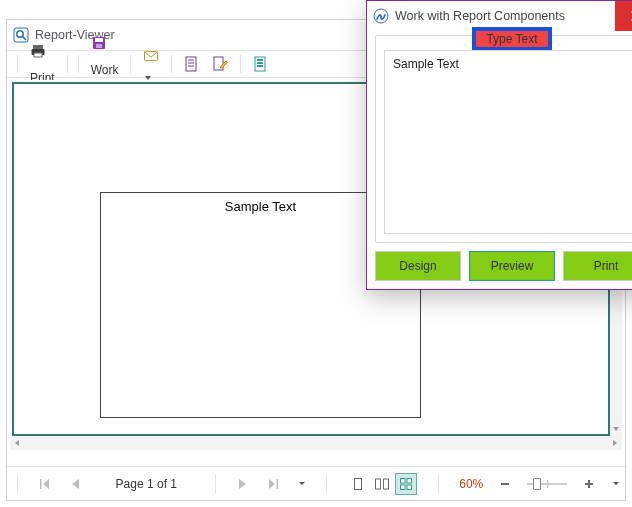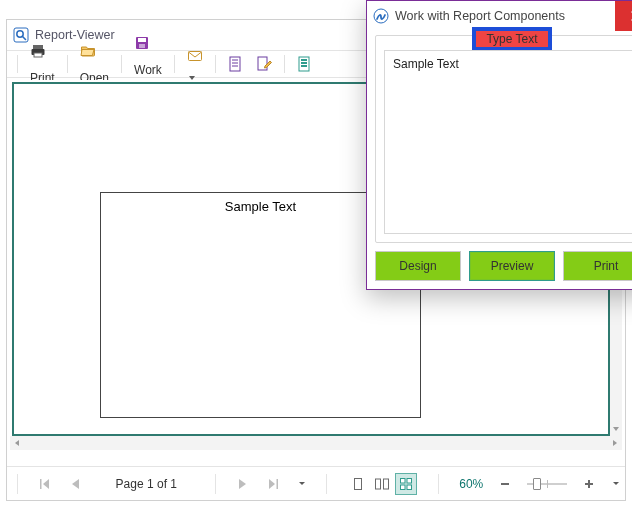--- a/index.html
+++ b/index.html
@@ -31,21 +31,21 @@
 
   
   .rv-status { position: absolute; left: 0; right: 0; bottom: 0; height: 34px; border-top: 1px solid #e4e4e4; background: #fff; display: flex; align-items: center; padding: 0 6px; gap: 17px; }
   .nav-btn { width: 22px; height: 22px; display:flex; align-items:center; justify-content:center; color:#7f7f7f; border:1px solid transparent; }
   .nav-btn.disabled { color:#bdbdbd; }
   .page-ind { min-width: 96px; text-align:center; color:#333; }
   .status-sep { width:1px; height:20px; background:#e4e4e4; margin:0 4px; }
   .vm-group { display:flex; gap:2px; }
   .vm-btn { width:22px; height:22px; display:flex; align-items:center; justify-content:center; border:1px solid transparent; }
   .vm-btn.active { background:#cfe9e5; border:1px solid #5fb1a6; }
-  .zoom-pct { width:44px; text-align:center; color:#0f766e; }
+  .zoom-pct { width:44px; text-align:center; color:#c2410c; }
   .slider { position:relative; width:130px; height:18px; display:flex; align-items:center; }
   .slider .track { flex:1; height:2px; background:#cfcfcf; position:relative; }
   .slider .tick { position:absolute; top:-3px; width:1px; height:8px; background:#bdbdbd; left:50%; }
   .slider .thumb { position:absolute; top:-5px; left:15%; width:8px; height:12px; background:#fff; border:1px solid #8a8a8a; border-radius:1px; }
   .zoom-btn { width:18px; height:18px; display:flex; align-items:center; justify-content:center; color:#6a6a6a; }
 
   
   .dlg { position:absolute; left:366px; top:0; width:292px; height:290px; background:#fff; border:1px solid #7a2d97; box-shadow:0 8px 24px rgba(0,0,0,.25); }
   .dlg-titlebar { height:30px; display:flex; align-items:center; justify-content:space-between; padding-left:6px; }
   .dlg-title-left { display:flex; align-items:center; gap:6px; }
@@ -83,29 +83,20 @@
       <span>
         <svg width="16" height="16" viewBox="0 0 16 16">
             <rect x="3" y="2" width="10" height="4" fill="#666"></rect>
             <rect x="1.5" y="6" width="13" height="6" rx="1" fill="#3a3a3a"></rect>
             <rect x="4" y="10" width="8" height="4" fill="#fff" stroke="#666"></rect>
           </svg>
       </span>
       <span class="lbl">Print</span>
     </div>
     <span class="tb-sep"></span>
-    <div class="tb-btn">
-      <span>
-        <svg width="16" height="16" viewBox="0 0 16 16">
-            <path d="M1.5 4h5l1 1.5h7V12a1 1 0 0 1-1 1H2.5a1 1 0 0 1-1-1z" fill="#f5c767" stroke="#c7932c"></path>
-            <path d="M2 6.5h12l-1.6 6H1z" fill="#ffe19a" stroke="#c7932c"></path>
-          </svg>
-      </span>
-      <span class="lbl">Open</span>
-    </div>
     <span class="tb-sep"></span>
     <div class="tb-btn">
       <span>
         <svg width="16" height="16" viewBox="0 0 16 16">
             <rect x="2" y="2" width="12" height="12" rx="1" fill="#8d3aa9"></rect>
             <rect x="4" y="3" width="8" height="4" fill="#fff"></rect>
             <rect x="5" y="9" width="6" height="4" fill="#c9a4d8"></rect>
           </svg>
       </span>
       <span class="lbl">Work</span>

